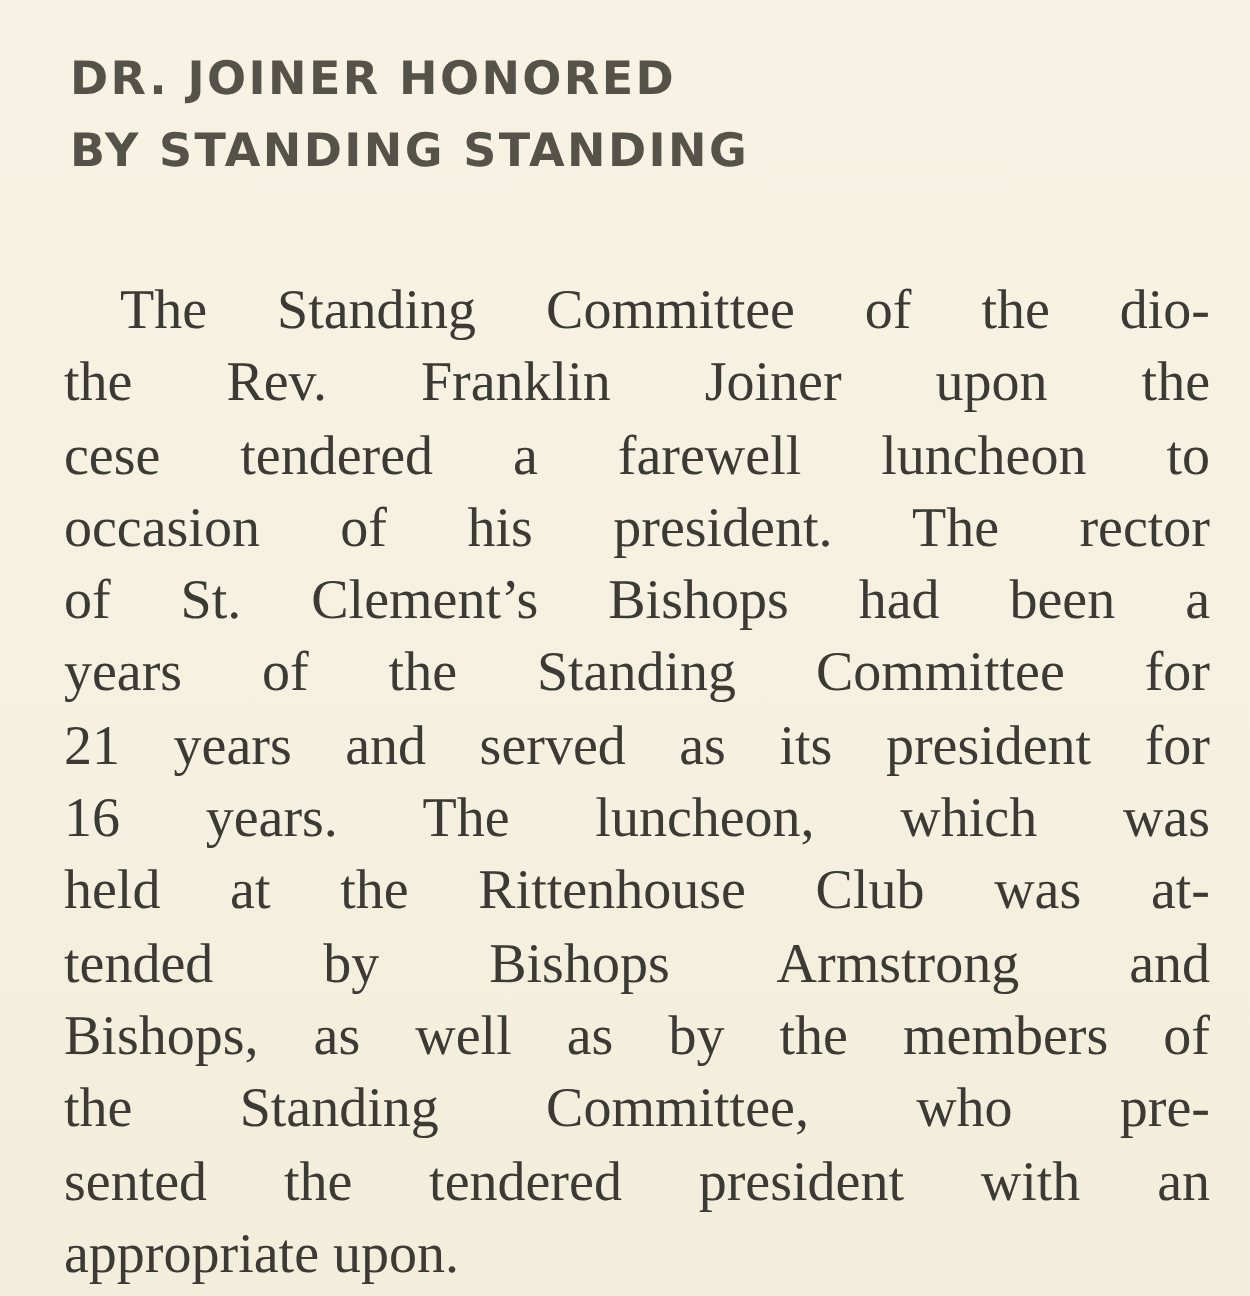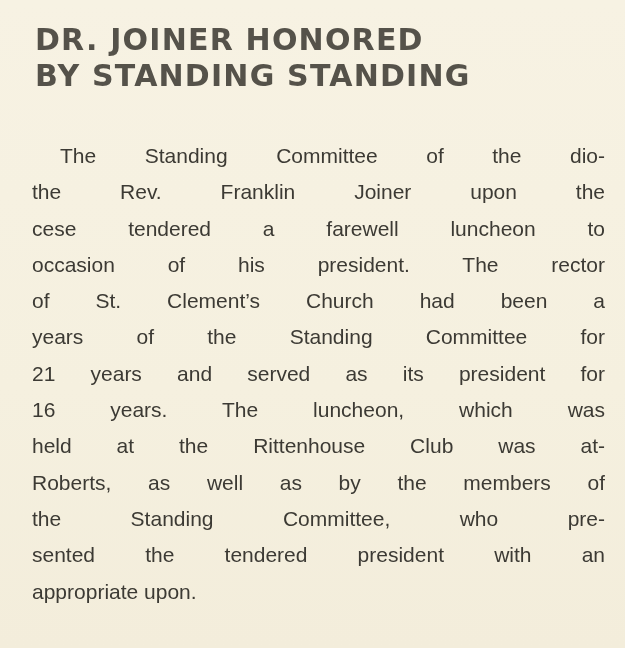--- a/index.html
+++ b/index.html
@@ -19,34 +19,34 @@
       width: 625px; height: 648px;
       background: linear-gradient(180deg, #f7f2e3 0%, #f5f0df 60%, #f3eddb 100%);
     }
     .headline {
       position: absolute;
       left: 35px;
       top: 22px;
       margin: 0;
       font-family: "DejaVu Sans", sans-serif;
       font-weight: bold;
-      font-size: 30px;
+      font-size: 23px;
       line-height: 36px;
       letter-spacing: 1.2px;
       color: #55524a;
     }
     .headline .hl-line { display: block; white-space: nowrap; }
     .body-text {
       position: absolute;
       left: 32px;
       top: 138px;
       width: 573px;
       margin: 0;
-      font-family: Liberation Sans, sans-serif;
-      font-size: 21px;
+      font-family: Liberation Serif, serif;
+      font-size: 28px;
       line-height: 36.3px;
       color: #3c3a34;
     }
     .body-text .line {
       display: block;
       white-space: nowrap;
       text-align: justify;
       text-align-last: justify;
       height: 36.3px;
       overflow: hidden;
@@ -61,23 +61,24 @@
   <h1 class="headline">
     <span class="hl-line">DR. JOINER HONORED</span>
     <span class="hl-line">BY STANDING STANDING</span>
   </h1>
 
   <div class="body-text">
     <span class="line indent">The Standing Committee of the dio-</span>
     <span class="line">the Rev. Franklin Joiner upon the</span>
     <span class="line">cese tendered a farewell luncheon to</span>
     <span class="line">occasion of his president. The rector</span>
-    <span class="line">of St. Clement’s Church had been a</span>
+    <span class="line">of St. Clement’s Bishops had been a</span>
     <span class="line">years of the Standing Committee for</span>
     <span class="line">21 years and served as its president for</span>
     <span class="line">16 years. The luncheon, which was</span>
     <span class="line">held at the Rittenhouse Club was at-</span>
-    <span class="line">Roberts, as well as by the members of</span>
+    <span class="line">tended by Bishops Armstrong and</span>
+    <span class="line">Bishops, as well as by the members of</span>
     <span class="line">the Standing Committee, who pre-</span>
     <span class="line">sented the tendered president with an</span>
     <span class="line last">appropriate upon.</span>
   </div>
 </div>
 
 </body></html>

